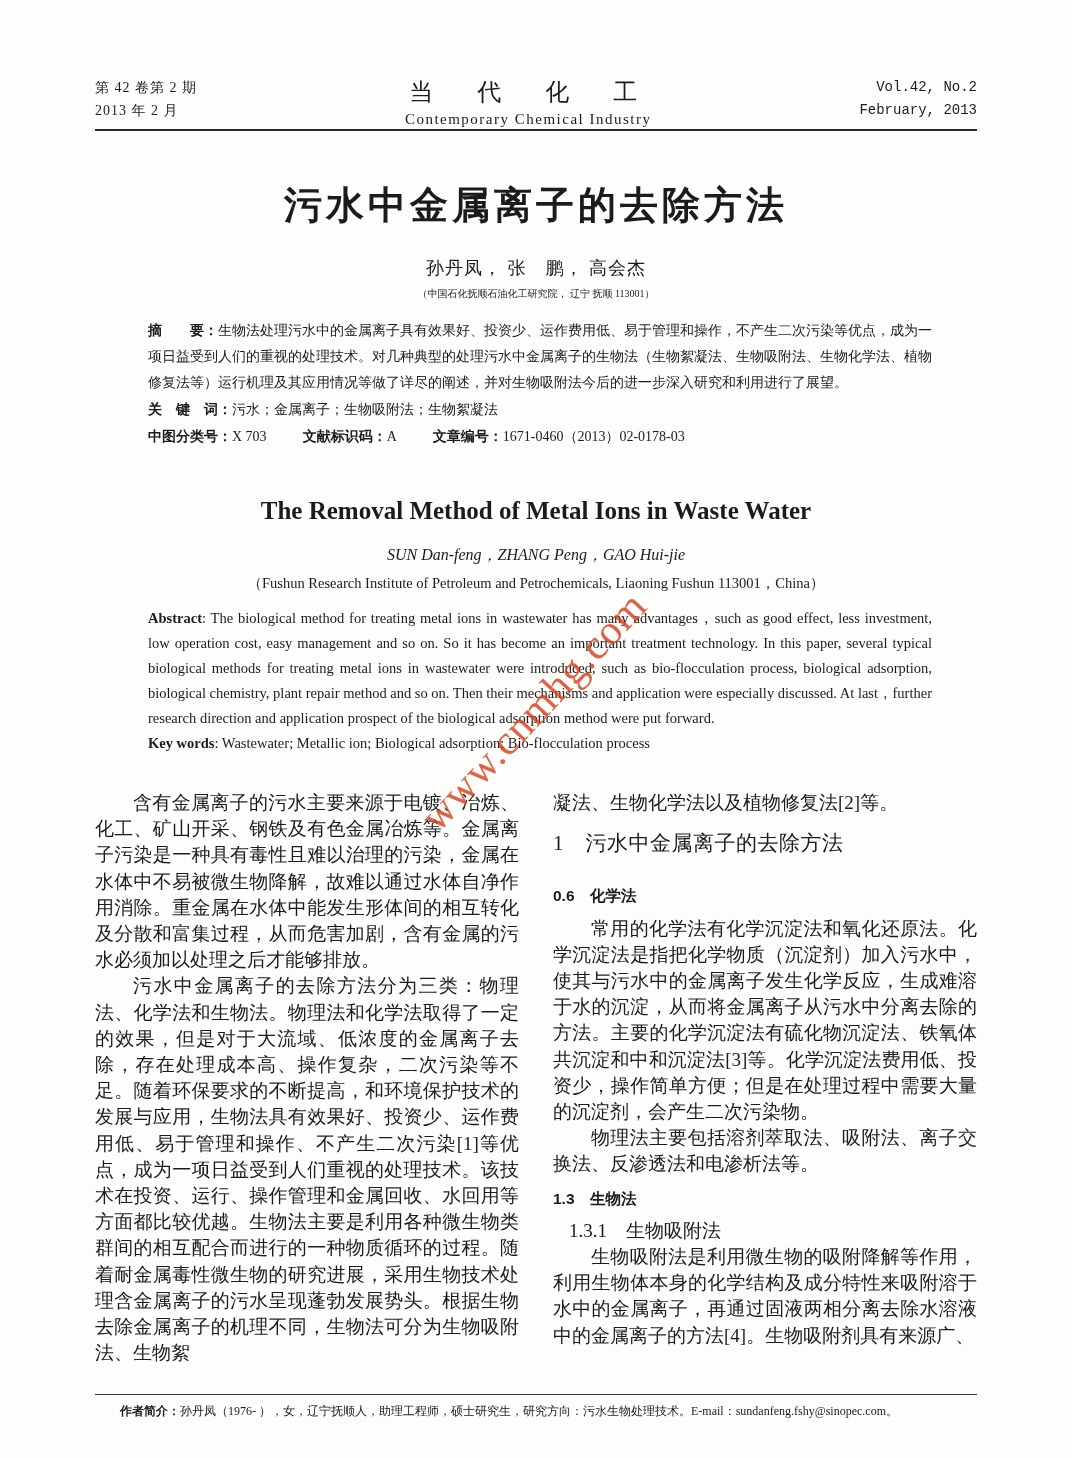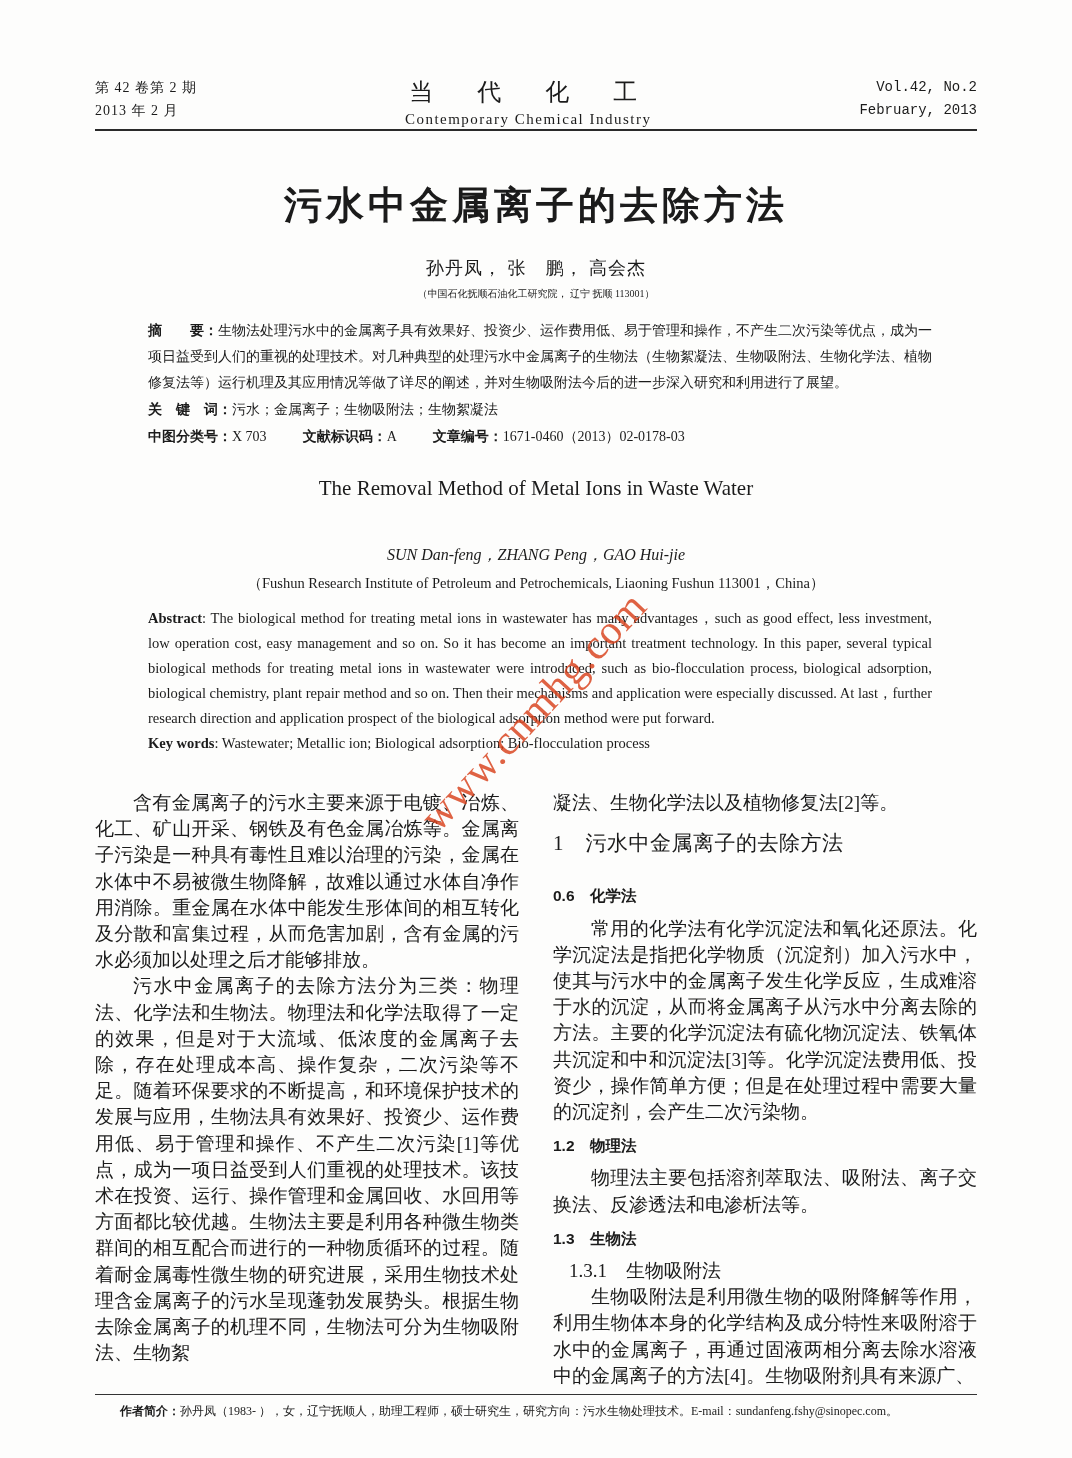--- a/index.html
+++ b/index.html
@@ -56,22 +56,22 @@
   }
   .abstract-cn b, .meta b, .footer b {
     font-family: "Liberation Sans", "DejaVu Sans", sans-serif;
     font-weight: bold;
   }
   .meta { margin-top: 0; }
   .meta-gap { display: inline-block; width: 36px; }
 
   
   .title-en {
-    position: absolute; top: 476px; left: 0; width: 100%;
-    text-align: center; font-size: 21px; font-weight: normal;
+    position: absolute; top: 497px; left: 0; width: 100%;
+    text-align: center; font-size: 25px; font-weight: bold;
   }
   .authors-en {
     position: absolute; top: 545px; left: 0; width: 100%;
     text-align: center; font-size: 16px; font-style: italic;
   }
   .affil-en {
     position: absolute; top: 574px; left: 0; width: 100%;
     text-align: center; font-size: 14.5px;
   }
   .abstract-en {
@@ -167,27 +167,26 @@
   <div class="col col-left">
     <p>含有金属离子的污水主要来源于电镀、冶炼、化工、矿山开采、钢铁及有色金属冶炼等。金属离子污染是一种具有毒性且难以治理的污染，金属在水体中不易被微生物降解，故难以通过水体自净作用消除。重金属在水体中能发生形体间的相互转化及分散和富集过程，从而危害加剧，含有金属的污水必须加以处理之后才能够排放。</p>
     <p>污水中金属离子的去除方法分为三类：物理法、化学法和生物法。物理法和化学法取得了一定的效果，但是对于大流域、低浓度的金属离子去除，存在处理成本高、操作复杂，二次污染等不足。随着环保要求的不断提高，和环境保护技术的发展与应用，生物法具有效果好、投资少、运作费用低、易于管理和操作、不产生二次污染[1]等优点，成为一项日益受到人们重视的处理技术。该技术在投资、运行、操作管理和金属回收、水回用等方面都比较优越。生物法主要是利用各种微生物类群间的相互配合而进行的一种物质循环的过程。随着耐金属毒性微生物的研究进展，采用生物技术处理含金属离子的污水呈现蓬勃发展势头。根据生物去除金属离子的机理不同，生物法可分为生物吸附法、生物絮</p>
   </div>
 
   <div class="col col-right">
     <p class="noindent">凝法、生物化学法以及植物修复法[2]等。</p>
     <h2 class="h1">1　污水中金属离子的去除方法</h2>
     <h3 class="h2">0.6　化学法</h3>
     <p>常用的化学法有化学沉淀法和氧化还原法。化学沉淀法是指把化学物质（沉淀剂）加入污水中，使其与污水中的金属离子发生化学反应，生成难溶于水的沉淀，从而将金属离子从污水中分离去除的方法。主要的化学沉淀法有硫化物沉淀法、铁氧体共沉淀和中和沉淀法[3]等。化学沉淀法费用低、投资少，操作简单方便；但是在处理过程中需要大量的沉淀剂，会产生二次污染物。</p>
-    <h3 class="h2">1.2　物理法</h3>
     <p>物理法主要包括溶剂萃取法、吸附法、离子交换法、反渗透法和电渗析法等。</p>
     <h3 class="h2">1.3　生物法</h3>
     <h4 class="h3">1.3.1　生物吸附法</h4>
     <p>生物吸附法是利用微生物的吸附降解等作用，利用生物体本身的化学结构及成分特性来吸附溶于水中的金属离子，再通过固液两相分离去除水溶液中的金属离子的方法[4]。生物吸附剂具有来源广、</p>
   </div>
 
   <div class="footer-rule"></div>
   <div class="footer">
-    <p><b>作者简介：</b><span>孙丹凤（1983- ），女，辽宁抚顺人，助理工程师，硕士研究生，研究方向：污水生物处理技术。E-mail：sundanfeng.fshy@sinopec.com。</span></p>
+    <p><b>作者简介：</b><span>孙丹凤（1976- ），女，辽宁抚顺人，助理工程师，硕士研究生，研究方向：污水生物处理技术。E-mail：sundanfeng.fshy@sinopec.com。</span></p>
   </div>
 
   <div class="watermark">www.cnmhg.com</div>
 
 </div>
 
 </body></html>

